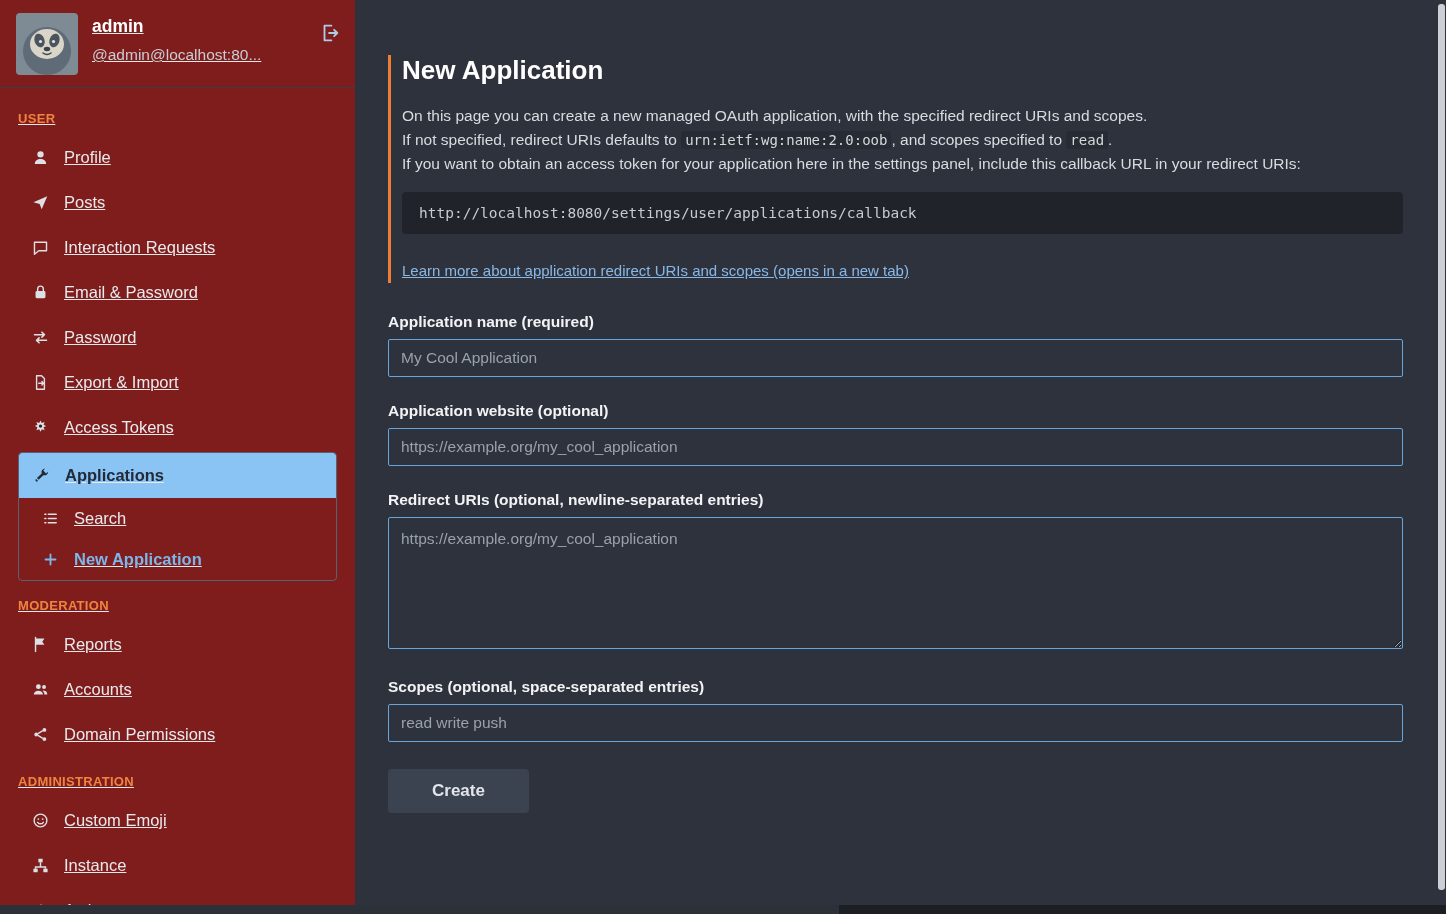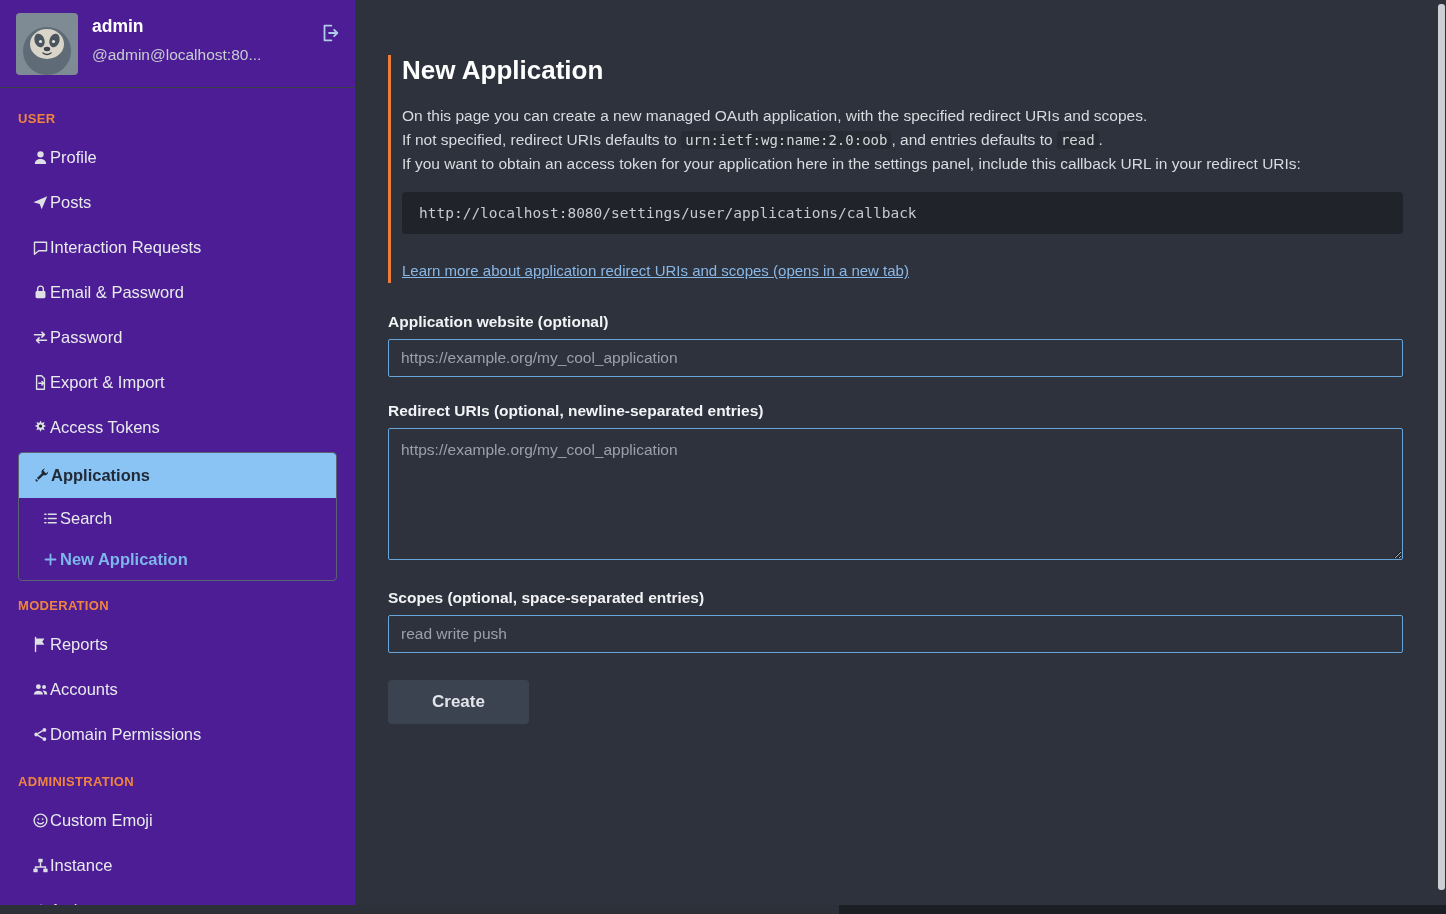--- a/index.html
+++ b/index.html
@@ -8,22 +8,23 @@
     width: 1446px; height: 914px; overflow: hidden;
     display: flex;
     background: #2e323c;
     font-family: "Liberation Sans", sans-serif;
     color: #e6e8ea;
   }
 
   
   .sidebar {
     width: 355px; min-width: 355px; height: 100%;
-    background: #4c1d95;
+    background: #7f1d1d;
     overflow: hidden;
+    text-decoration: underline;
   }
   .user-card {
     display: flex; gap: 14px;
     padding: 13px 14px 12px 16px;
     border-bottom: 1px solid #3a3e46;
   }
   .avatar {
     width: 62px; height: 62px; border-radius: 4px;
     overflow: hidden; flex-shrink: 0;
   }
@@ -37,21 +38,21 @@
     color: #aecbe8; margin-top: 9px; cursor: pointer; flex-shrink: 0;
   }
   .logout-btn svg { width: 22px; height: 22px; }
 
   nav { padding: 6px 18px 0 18px; }
   .section-header {
     color: #ef8440; font-weight: bold; font-size: 13px;
     letter-spacing: 0.3px; margin: 17px 0 9px 0;
   }
   .nav-item {
-    display: flex; align-items: center; gap: 0;
+    display: flex; align-items: center; gap: 14px;
     padding: 12px 13px; line-height: 21px;
     font-size: 16.5px; color: #e8eaed; cursor: pointer;
     border-radius: 3px;
   }
   .nav-item .icon {
     width: 19px; height: 19px; display: flex;
     align-items: center; justify-content: center;
     color: #dde0e4; flex-shrink: 0;
   }
   .icon svg { width: 17px; height: 17px; display: block; }
@@ -339,30 +340,34 @@
   </nav>
 </aside>
 
 <main class="main">
 
   <div class="info-block">
     <h1 class="page-title">New Application</h1>
 
     <div class="intro-line">On this page you can create a new managed OAuth application, with the specified redirect URIs and scopes.</div>
 
-    <div class="intro-line"><span>If not specified, redirect URIs defaults to </span><code class="inline-code">urn:ietf:wg:name:2.0:oob</code><span>, and entries defaults to </span><code class="inline-code">read</code><span>.</span></div>
+    <div class="intro-line"><span>If not specified, redirect URIs defaults to </span><code class="inline-code">urn:ietf:wg:name:2.0:oob</code><span>, and scopes specified to </span><code class="inline-code">read</code><span>.</span></div>
 
     <div class="intro-line">If you want to obtain an access token for your application here in the settings panel, include this callback URL in your redirect URIs:</div>
 
     <div class="callback-box">http://localhost:8080/settings/user/applications/callback</div>
 
     <a class="learn-link">Learn more about application redirect URIs and scopes (opens in a new tab)</a>
   </div>
 
   <form>
+    <div class="form-group">
+      <label class="form-label">Application name (required)</label>
+      <input class="text-input" type="text" placeholder="My Cool Application" style="">
+    </div>
 
     <div class="form-group">
       <label class="form-label">Application website (optional)</label>
       <input class="text-input" type="text" placeholder="https://example.org/my_cool_application" style="">
     </div>
 
     <div class="form-group">
       <label class="form-label">Redirect URIs (optional, newline-separated entries)</label>
       <textarea class="text-area" placeholder="https://example.org/my_cool_application" style=""></textarea>
     </div>

